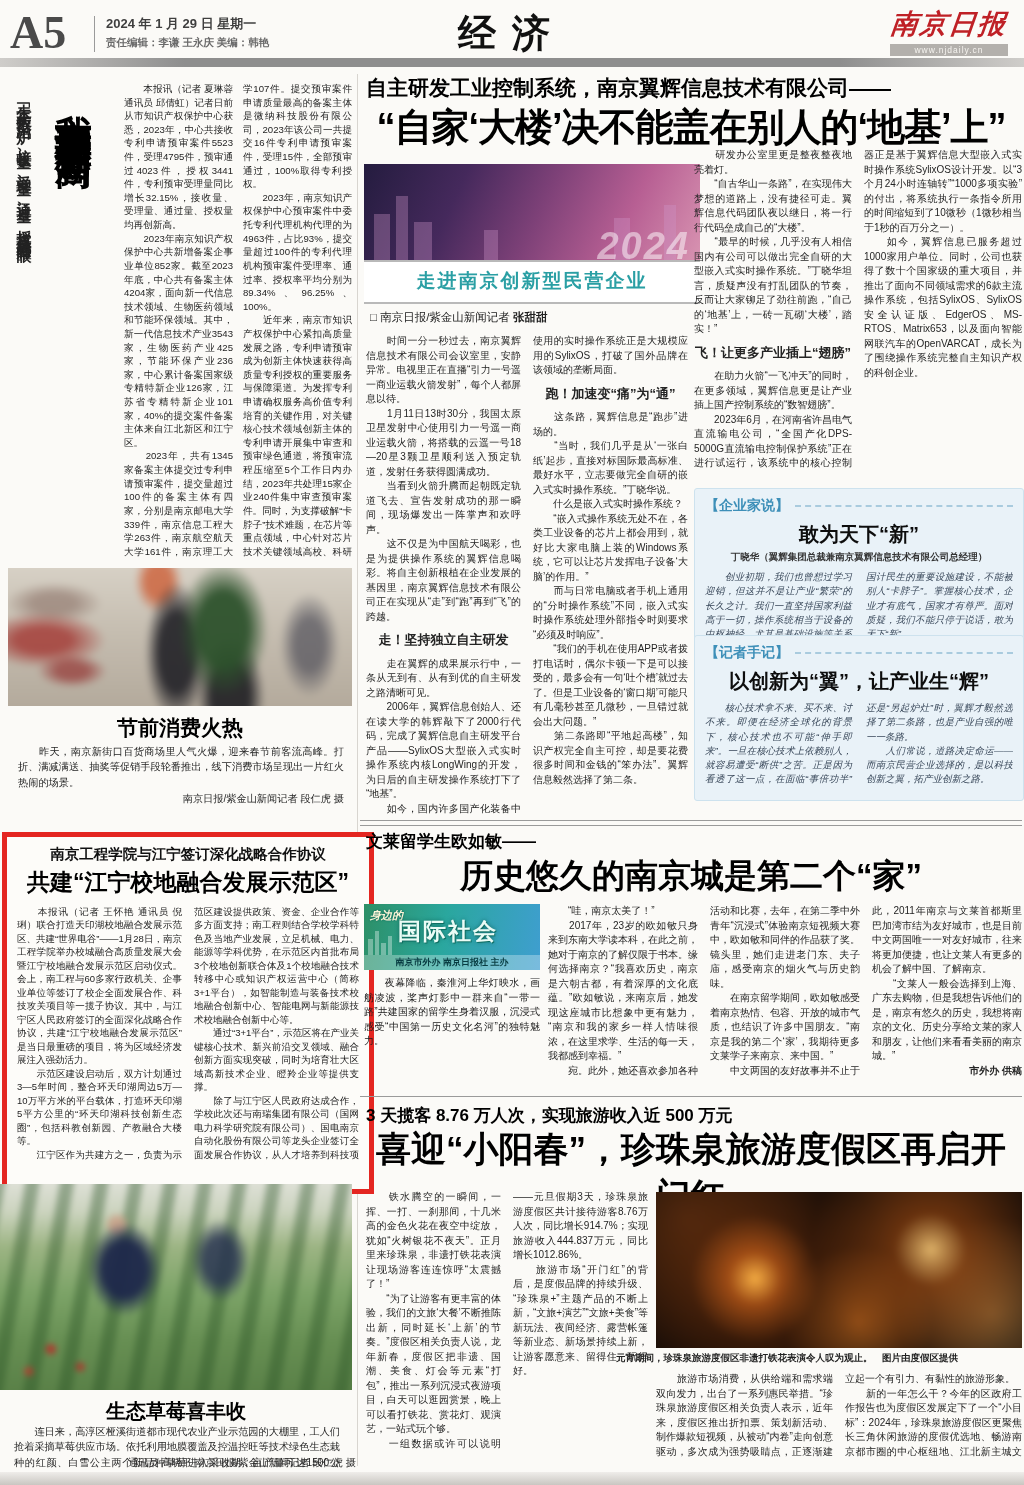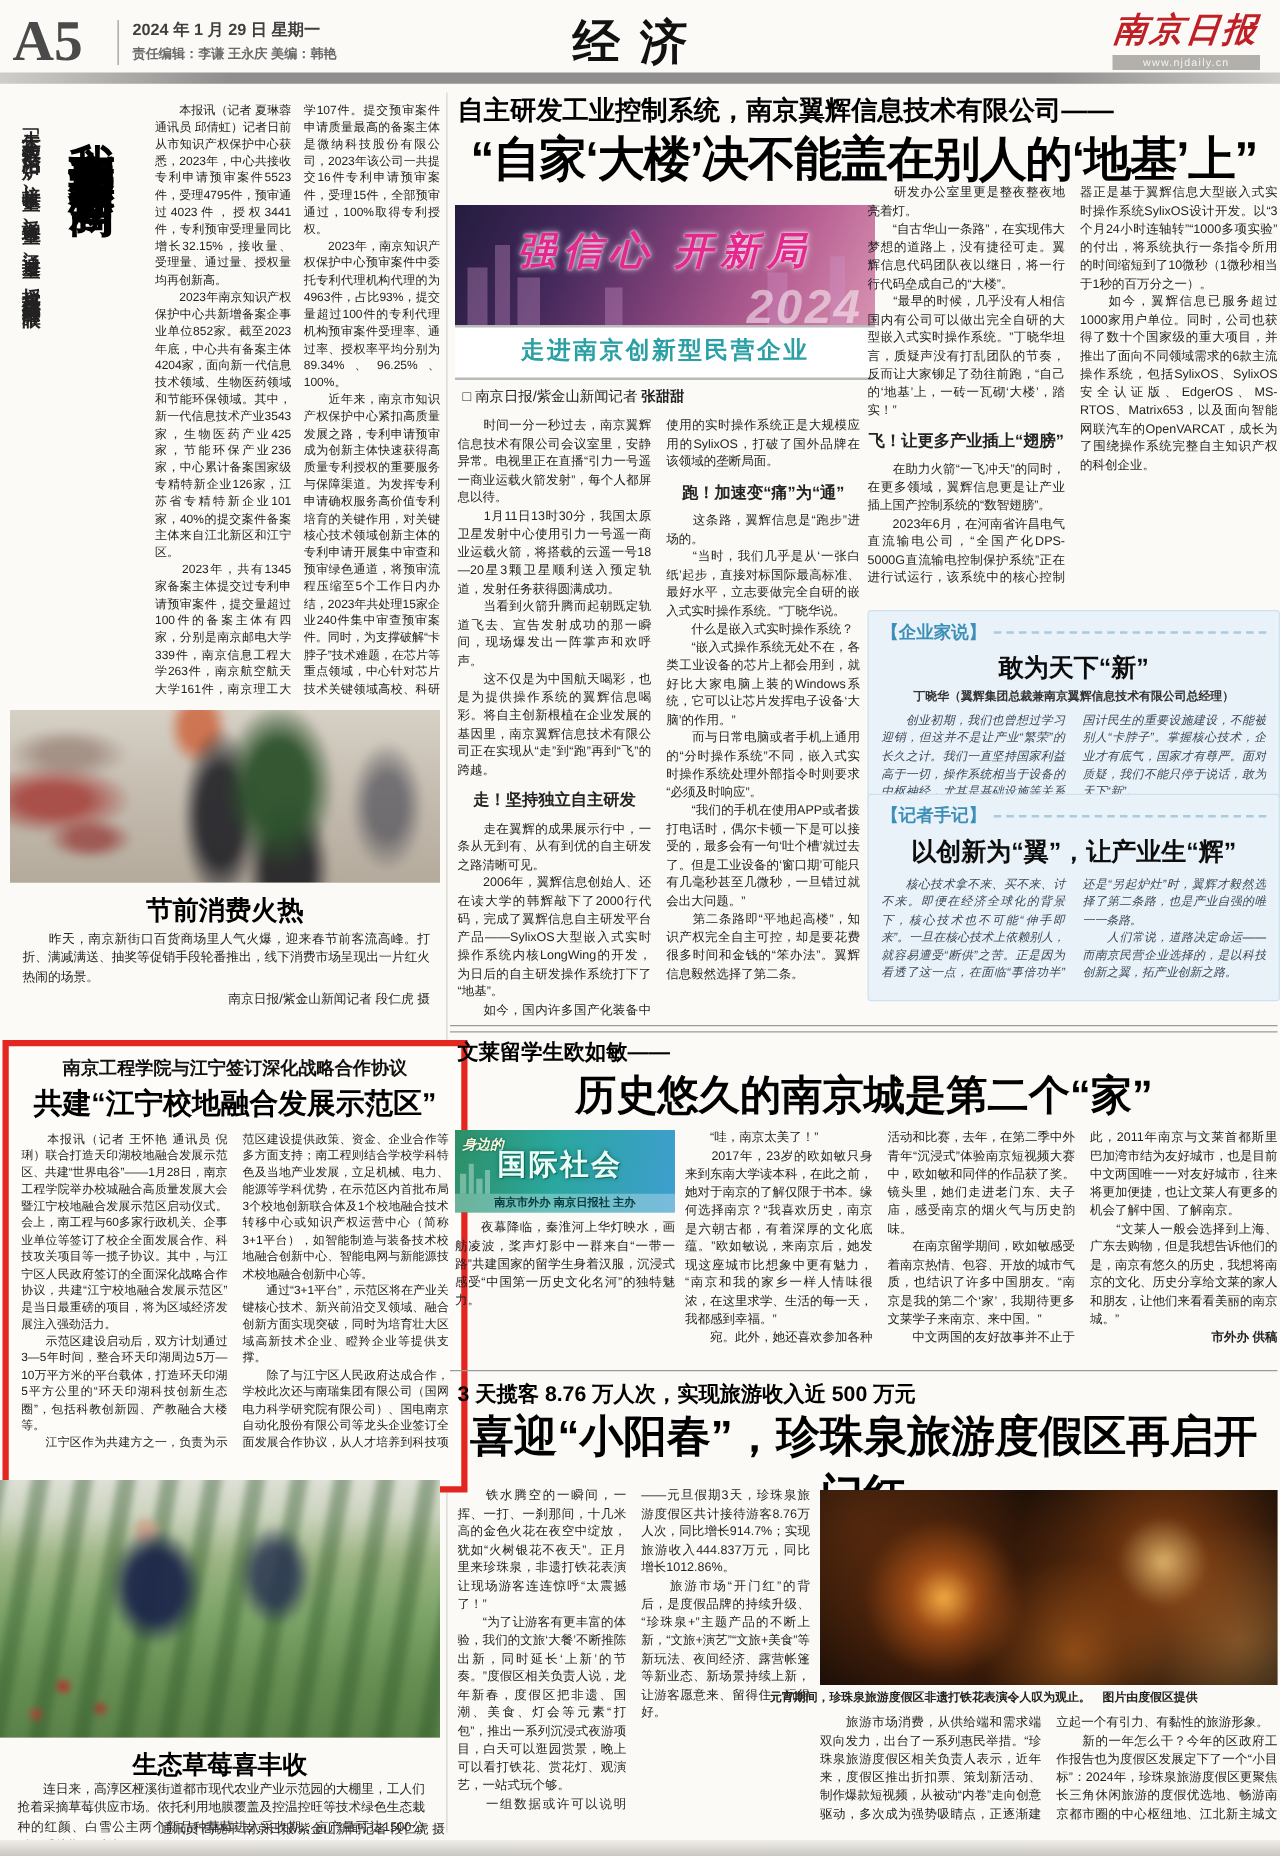--- a/index.html
+++ b/index.html
@@ -202,21 +202,20 @@
   <div class="abs main-kicker">自主研发工业控制系统，南京翼辉信息技术有限公司——</div>
 
   <div class="abs banner">
     <div class="banner-img">
       <div class="bld" style="left:10px;width:16px;height:46px;"></div>
       <div class="bld" style="left:32px;width:12px;height:64px;"></div>
       <div class="bld" style="left:50px;width:18px;height:38px;"></div>
       <div class="bld" style="left:120px;width:14px;height:30px;"></div>
       <div class="bld" style="left:250px;width:16px;height:42px;"></div>
       <div class="bld" style="left:300px;width:12px;height:55px;"></div>
-      <div class="banner-slogan">强信心 开新局</div>
       <div class="banner-year">2024</div>
     </div>
     <div class="banner-sub">走进南京创新型民营企业</div>
   </div>
 
   <div class="abs byline">
     <span>□ 南京日报/紫金山新闻记者</span>
     <b>张甜甜</b>
   </div>
 

